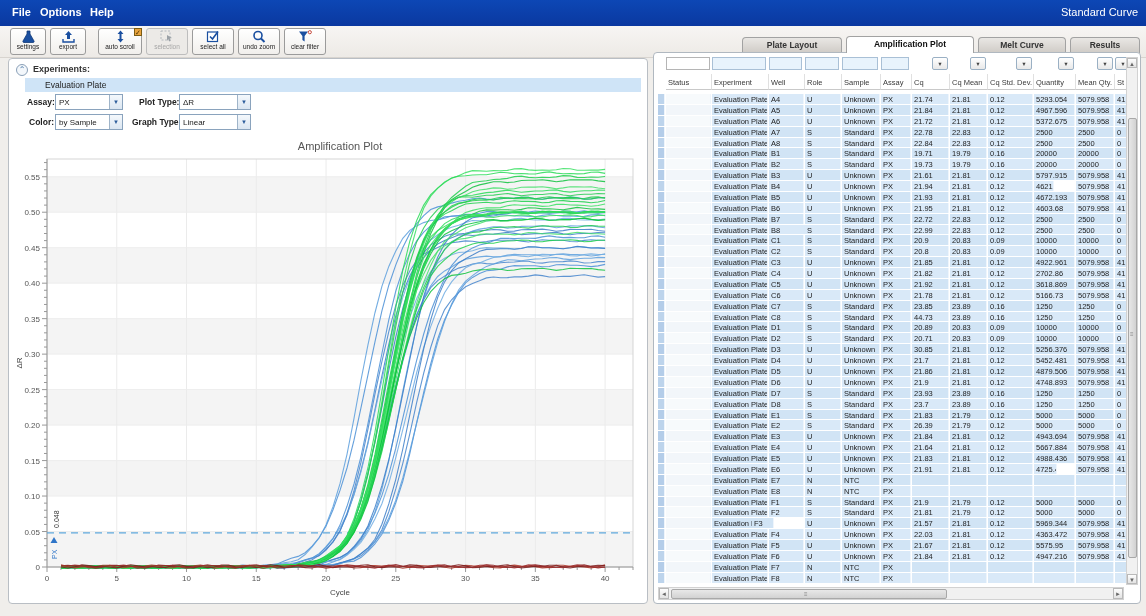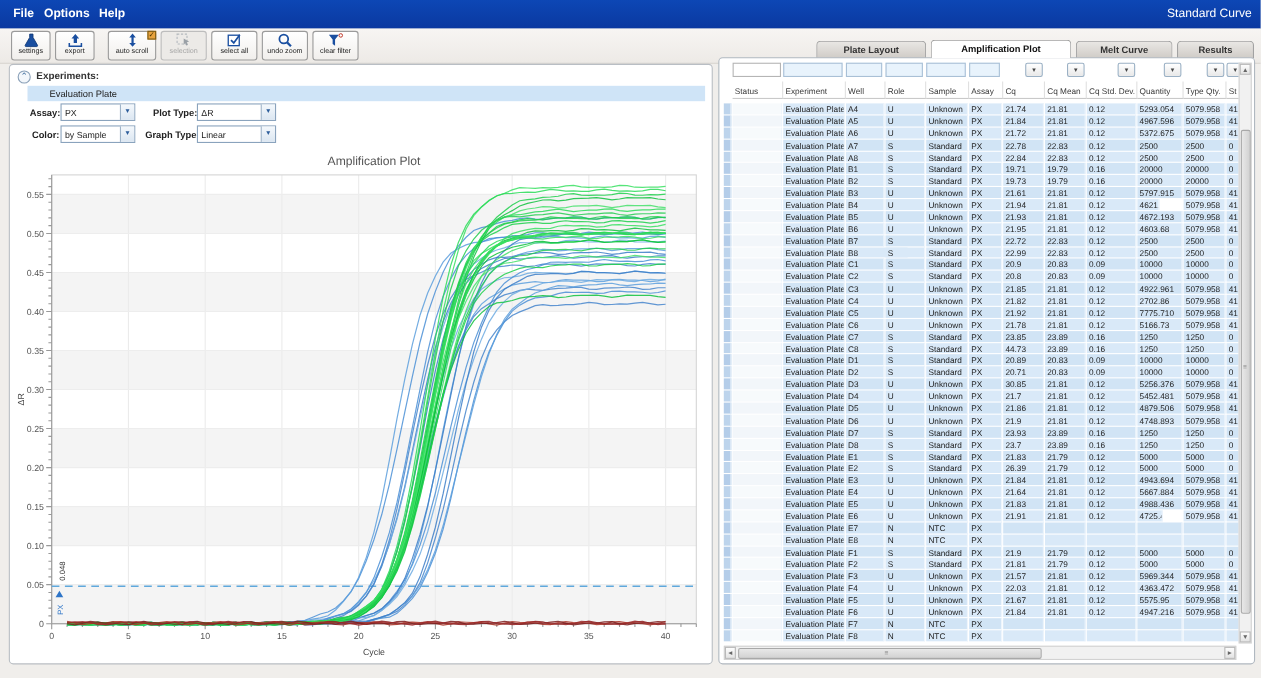--- a/index.html
+++ b/index.html
@@ -394,21 +394,21 @@
       <div class="hcell" style="left:12px;width:46px">Status</div>
       <div class="hcell" style="left:58px;width:57px">Experiment</div>
       <div class="hcell" style="left:115px;width:36px">Well</div>
       <div class="hcell" style="left:151px;width:37px">Role</div>
       <div class="hcell" style="left:188px;width:39px">Sample</div>
       <div class="hcell" style="left:227px;width:31px">Assay</div>
       <div class="hcell" style="left:258px;width:38px">Cq</div>
       <div class="hcell" style="left:296px;width:38px">Cq Mean</div>
       <div class="hcell" style="left:334px;width:46px">Cq Std. Dev.</div>
       <div class="hcell" style="left:380px;width:42px">Quantity</div>
-      <div class="hcell" style="left:422px;width:39px">Type Qty.</div>
+      <div class="hcell" style="left:422px;width:39px">Mean Qty.</div>
       <div class="hcell" style="left:461px;width:13px">St</div>
       <div class="trow " style="top:41px;height:9.88px">
         <div class="tcell gutter" style="left:0;width:7px"></div>
         <div class="tcell status" style="left:8px;width:45px"></div>
         <div class="tcell " style="left:54px;width:56px">Evaluation Plate</div>
         <div class="tcell " style="left:111px;width:35px">A4</div>
         <div class="tcell " style="left:147px;width:36px">U</div>
         <div class="tcell " style="left:184px;width:38px">Unknown</div>
         <div class="tcell " style="left:223px;width:30px">PX</div>
         <div class="tcell " style="left:254px;width:37px">21.74</div>
@@ -662,21 +662,21 @@
         <div class="tcell gutter" style="left:0;width:7px"></div>
         <div class="tcell status" style="left:8px;width:45px"></div>
         <div class="tcell " style="left:54px;width:56px">Evaluation Plate</div>
         <div class="tcell " style="left:111px;width:35px">C5</div>
         <div class="tcell " style="left:147px;width:36px">U</div>
         <div class="tcell " style="left:184px;width:38px">Unknown</div>
         <div class="tcell " style="left:223px;width:30px">PX</div>
         <div class="tcell " style="left:254px;width:37px">21.92</div>
         <div class="tcell " style="left:292px;width:37px">21.81</div>
         <div class="tcell " style="left:330px;width:45px">0.12</div>
-        <div class="tcell " style="left:376px;width:41px">7775.710</div>
+        <div class="tcell " style="left:376px;width:41px">3618.869</div>
         <div class="tcell " style="left:418px;width:38px">5079.958</div>
         <div class="tcell " style="left:457px;width:12px">41</div>
       </div>
       <div class="trow " style="top:236.84px;height:9.88px">
         <div class="tcell gutter" style="left:0;width:7px"></div>
         <div class="tcell status" style="left:8px;width:45px"></div>
         <div class="tcell " style="left:54px;width:56px">Evaluation Plate</div>
         <div class="tcell " style="left:111px;width:35px">C6</div>
         <div class="tcell " style="left:147px;width:36px">U</div>
         <div class="tcell " style="left:184px;width:38px">Unknown</div>
@@ -985,21 +985,21 @@
         <div class="tcell " style="left:292px;width:37px">21.79</div>
         <div class="tcell " style="left:330px;width:45px">0.12</div>
         <div class="tcell " style="left:376px;width:41px">5000</div>
         <div class="tcell " style="left:418px;width:38px">5000</div>
         <div class="tcell " style="left:457px;width:12px">0</div>
       </div>
       <div class="trow alt" style="top:465.32000000000005px;height:9.88px">
         <div class="tcell gutter" style="left:0;width:7px"></div>
         <div class="tcell status" style="left:8px;width:45px"></div>
         <div class="tcell " style="left:54px;width:56px">Evaluation Plate</div>
-        <div class="tcell " style="left:111px;width:36px">F3</div>
+        <div class="tcell " style="left:94px;width:22px">F3</div>
         <div class="tcell " style="left:147px;width:36px">U</div>
         <div class="tcell " style="left:184px;width:38px">Unknown</div>
         <div class="tcell " style="left:223px;width:30px">PX</div>
         <div class="tcell " style="left:254px;width:37px">21.57</div>
         <div class="tcell " style="left:292px;width:37px">21.81</div>
         <div class="tcell " style="left:330px;width:45px">0.12</div>
         <div class="tcell " style="left:376px;width:41px">5969.344</div>
         <div class="tcell " style="left:418px;width:38px">5079.958</div>
         <div class="tcell " style="left:457px;width:12px">41</div>
       </div>

